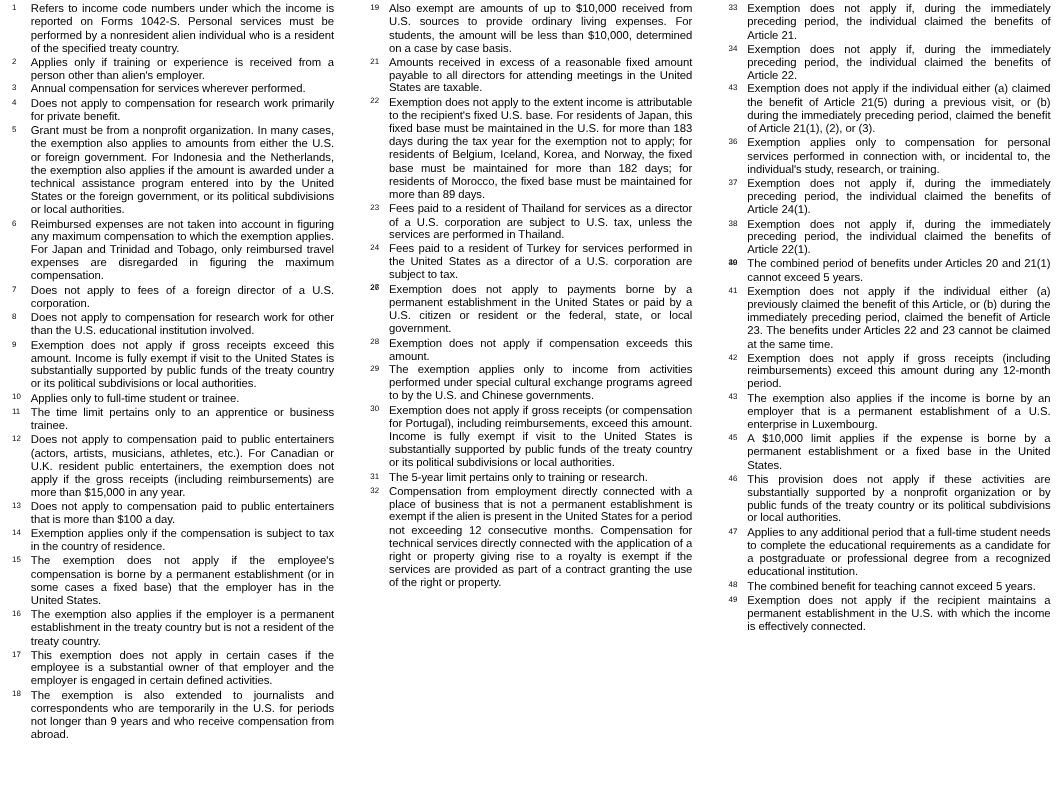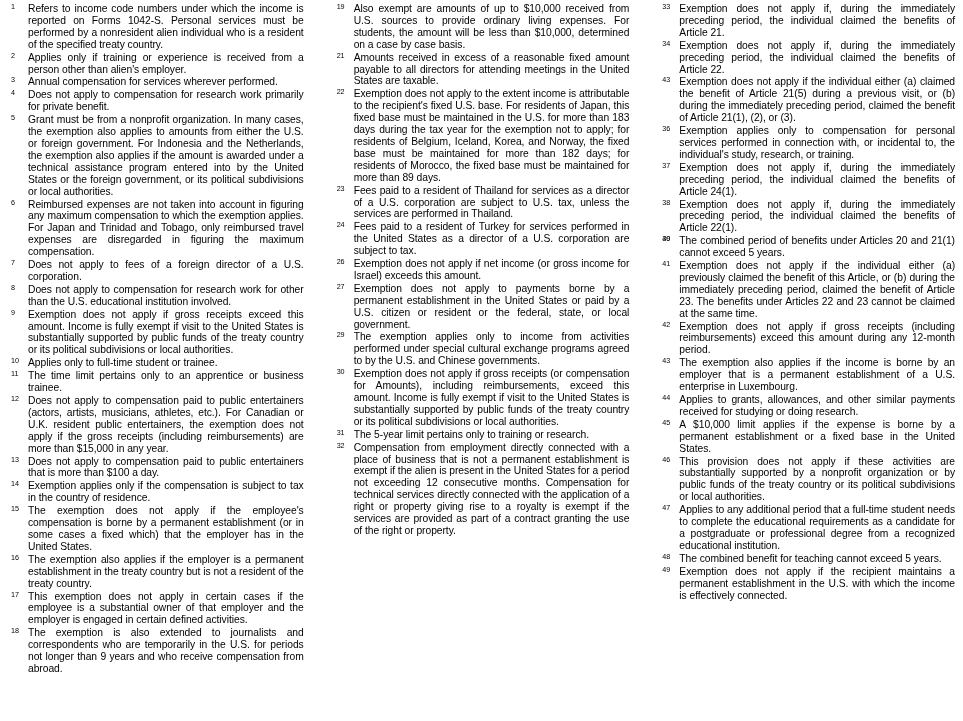--- a/index.html
+++ b/index.html
@@ -54,50 +54,50 @@
       <div class="fn"><span class="num">5</span><span>Grant must be from a nonprofit organization. In many cases, the exemption also applies to amounts from either the U.S. or foreign government. For Indonesia and the Netherlands, the exemption also applies if the amount is awarded under a technical assistance program entered into by the United States or the foreign government, or its political subdivisions or local authorities.</span></div>
       <div class="fn"><span class="num">6</span><span>Reimbursed expenses are not taken into account in figuring any maximum compensation to which the exemption applies. For Japan and Trinidad and Tobago, only reimbursed travel expenses are disregarded in figuring the maximum compensation.</span></div>
       <div class="fn"><span class="num">7</span><span>Does not apply to fees of a foreign director of a U.S. corporation.</span></div>
       <div class="fn"><span class="num">8</span><span>Does not apply to compensation for research work for other than the U.S. educational institution involved.</span></div>
       <div class="fn"><span class="num">9</span><span>Exemption does not apply if gross receipts exceed this amount. Income is fully exempt if visit to the United States is substantially supported by public funds of the treaty country or its political subdivisions or local authorities.</span></div>
       <div class="fn"><span class="num">10</span><span>Applies only to full-time student or trainee.</span></div>
       <div class="fn"><span class="num">11</span><span>The time limit pertains only to an apprentice or business trainee.</span></div>
       <div class="fn"><span class="num">12</span><span>Does not apply to compensation paid to public entertainers (actors, artists, musicians, athletes, etc.). For Canadian or U.K. resident public entertainers, the exemption does not apply if the gross receipts (including reimbursements) are more than $15,000 in any year.</span></div>
       <div class="fn"><span class="num">13</span><span>Does not apply to compensation paid to public entertainers that is more than $100 a day.</span></div>
       <div class="fn"><span class="num">14</span><span>Exemption applies only if the compensation is subject to tax in the country of residence.</span></div>
-      <div class="fn"><span class="num">15</span><span>The exemption does not apply if the employee's compensation is borne by a permanent establishment (or in some cases a fixed which) that the employer has in the United States.</span></div>
+      <div class="fn"><span class="num">15</span><span>The exemption does not apply if the employee's compensation is borne by a permanent establishment (or in some cases a fixed base) that the employer has in the United States.</span></div>
       <div class="fn"><span class="num">16</span><span>The exemption also applies if the employer is a permanent establishment in the treaty country but is not a resident of the treaty country.</span></div>
       <div class="fn"><span class="num">17</span><span>This exemption does not apply in certain cases if the employee is a substantial owner of that employer and the employer is engaged in certain defined activities.</span></div>
       <div class="fn"><span class="num">18</span><span>The exemption is also extended to journalists and correspondents who are temporarily in the U.S. for periods not longer than 9 years and who receive compensation from abroad.</span></div>
     </div>
   <div class="col">
       <div class="fn"><span class="num">19</span><span>Also exempt are amounts of up to $10,000 received from U.S. sources to provide ordinary living expenses. For students, the amount will be less than $10,000, determined on a case by case basis.</span></div>
       <div class="fn"><span class="num">21</span><span>Amounts received in excess of a reasonable fixed amount payable to all directors for attending meetings in the United States are taxable.</span></div>
       <div class="fn"><span class="num">22</span><span>Exemption does not apply to the extent income is attributable to the recipient's fixed U.S. base. For residents of Japan, this fixed base must be maintained in the U.S. for more than 183 days during the tax year for the exemption not to apply; for residents of Belgium, Iceland, Korea, and Norway, the fixed base must be maintained for more than 182 days; for residents of Morocco, the fixed base must be maintained for more than 89 days.</span></div>
       <div class="fn"><span class="num">23</span><span>Fees paid to a resident of Thailand for services as a director of a U.S. corporation are subject to U.S. tax, unless the services are performed in Thailand.</span></div>
       <div class="fn"><span class="num">24</span><span>Fees paid to a resident of Turkey for services performed in the United States as a director of a U.S. corporation are subject to tax.</span></div>
-      <div class="fn"><span class="num">26</span><span>Exemption does not apply if net income (or gross income for Israel) exceeds this amount.</span></div>
+      <div class="fn"><span class="num">26</span></div>
       <div class="fn"><span class="num">27</span><span>Exemption does not apply to payments borne by a permanent establishment in the United States or paid by a U.S. citizen or resident or the federal, state, or local government.</span></div>
+      <div class="fn"><span class="num">28</span><span>Exemption does not apply if compensation exceeds this amount.</span></div>
       <div class="fn"><span class="num">29</span><span>The exemption applies only to income from activities performed under special cultural exchange programs agreed to by the U.S. and Chinese governments.</span></div>
-      <div class="fn"><span class="num">30</span><span>Exemption does not apply if gross receipts (or compensation for Amounts), including reimbursements, exceed this amount. Income is fully exempt if visit to the United States is substantially supported by public funds of the treaty country or its political subdivisions or local authorities.</span></div>
+      <div class="fn"><span class="num">30</span><span>Exemption does not apply if gross receipts (or compensation for Portugal), including reimbursements, exceed this amount. Income is fully exempt if visit to the United States is substantially supported by public funds of the treaty country or its political subdivisions or local authorities.</span></div>
       <div class="fn"><span class="num">31</span><span>The 5-year limit pertains only to training or research.</span></div>
       <div class="fn"><span class="num">32</span><span>Compensation from employment directly connected with a place of business that is not a permanent establishment is exempt if the alien is present in the United States for a period not exceeding 12 consecutive months. Compensation for technical services directly connected with the application of a right or property giving rise to a royalty is exempt if the services are provided as part of a contract granting the use of the right or property.</span></div>
     </div>
   <div class="col">
       <div class="fn"><span class="num">33</span><span>Exemption does not apply if, during the immediately preceding period, the individual claimed the benefits of Article 21.</span></div>
       <div class="fn"><span class="num">34</span><span>Exemption does not apply if, during the immediately preceding period, the individual claimed the benefits of Article 22.</span></div>
       <div class="fn"><span class="num">43</span><span>Exemption does not apply if the individual either (a) claimed the benefit of Article 21(5) during a previous visit, or (b) during the immediately preceding period, claimed the benefit of Article 21(1), (2), or (3).</span></div>
       <div class="fn"><span class="num">36</span><span>Exemption applies only to compensation for personal services performed in connection with, or incidental to, the individual's study, research, or training.</span></div>
       <div class="fn"><span class="num">37</span><span>Exemption does not apply if, during the immediately preceding period, the individual claimed the benefits of Article 24(1).</span></div>
       <div class="fn"><span class="num">38</span><span>Exemption does not apply if, during the immediately preceding period, the individual claimed the benefits of Article 22(1).</span></div>
       <div class="fn"><span class="num">39</span></div>
       <div class="fn"><span class="num">40</span><span>The combined period of benefits under Articles 20 and 21(1) cannot exceed 5 years.</span></div>
       <div class="fn"><span class="num">41</span><span>Exemption does not apply if the individual either (a) previously claimed the benefit of this Article, or (b) during the immediately preceding period, claimed the benefit of Article 23. The benefits under Articles 22 and 23 cannot be claimed at the same time.</span></div>
       <div class="fn"><span class="num">42</span><span>Exemption does not apply if gross receipts (including reimbursements) exceed this amount during any 12-month period.</span></div>
       <div class="fn"><span class="num">43</span><span>The exemption also applies if the income is borne by an employer that is a permanent establishment of a U.S. enterprise in Luxembourg.</span></div>
-      <div class="fn"><span class="num">44</span><span>Applies to grants, allowances, and other similar payments received for studying or doing research.</span></div>
       <div class="fn"><span class="num">45</span><span>A $10,000 limit applies if the expense is borne by a permanent establishment or a fixed base in the United States.</span></div>
       <div class="fn"><span class="num">46</span><span>This provision does not apply if these activities are substantially supported by a nonprofit organization or by public funds of the treaty country or its political subdivisions or local authorities.</span></div>
       <div class="fn"><span class="num">47</span><span>Applies to any additional period that a full-time student needs to complete the educational requirements as a candidate for a postgraduate or professional degree from a recognized educational institution.</span></div>
       <div class="fn"><span class="num">48</span><span>The combined benefit for teaching cannot exceed 5 years.</span></div>
       <div class="fn"><span class="num">49</span><span>Exemption does not apply if the recipient maintains a permanent establishment in the U.S. with which the income is effectively connected.</span></div>
     </div>
 </div>
 
 </body></html>

